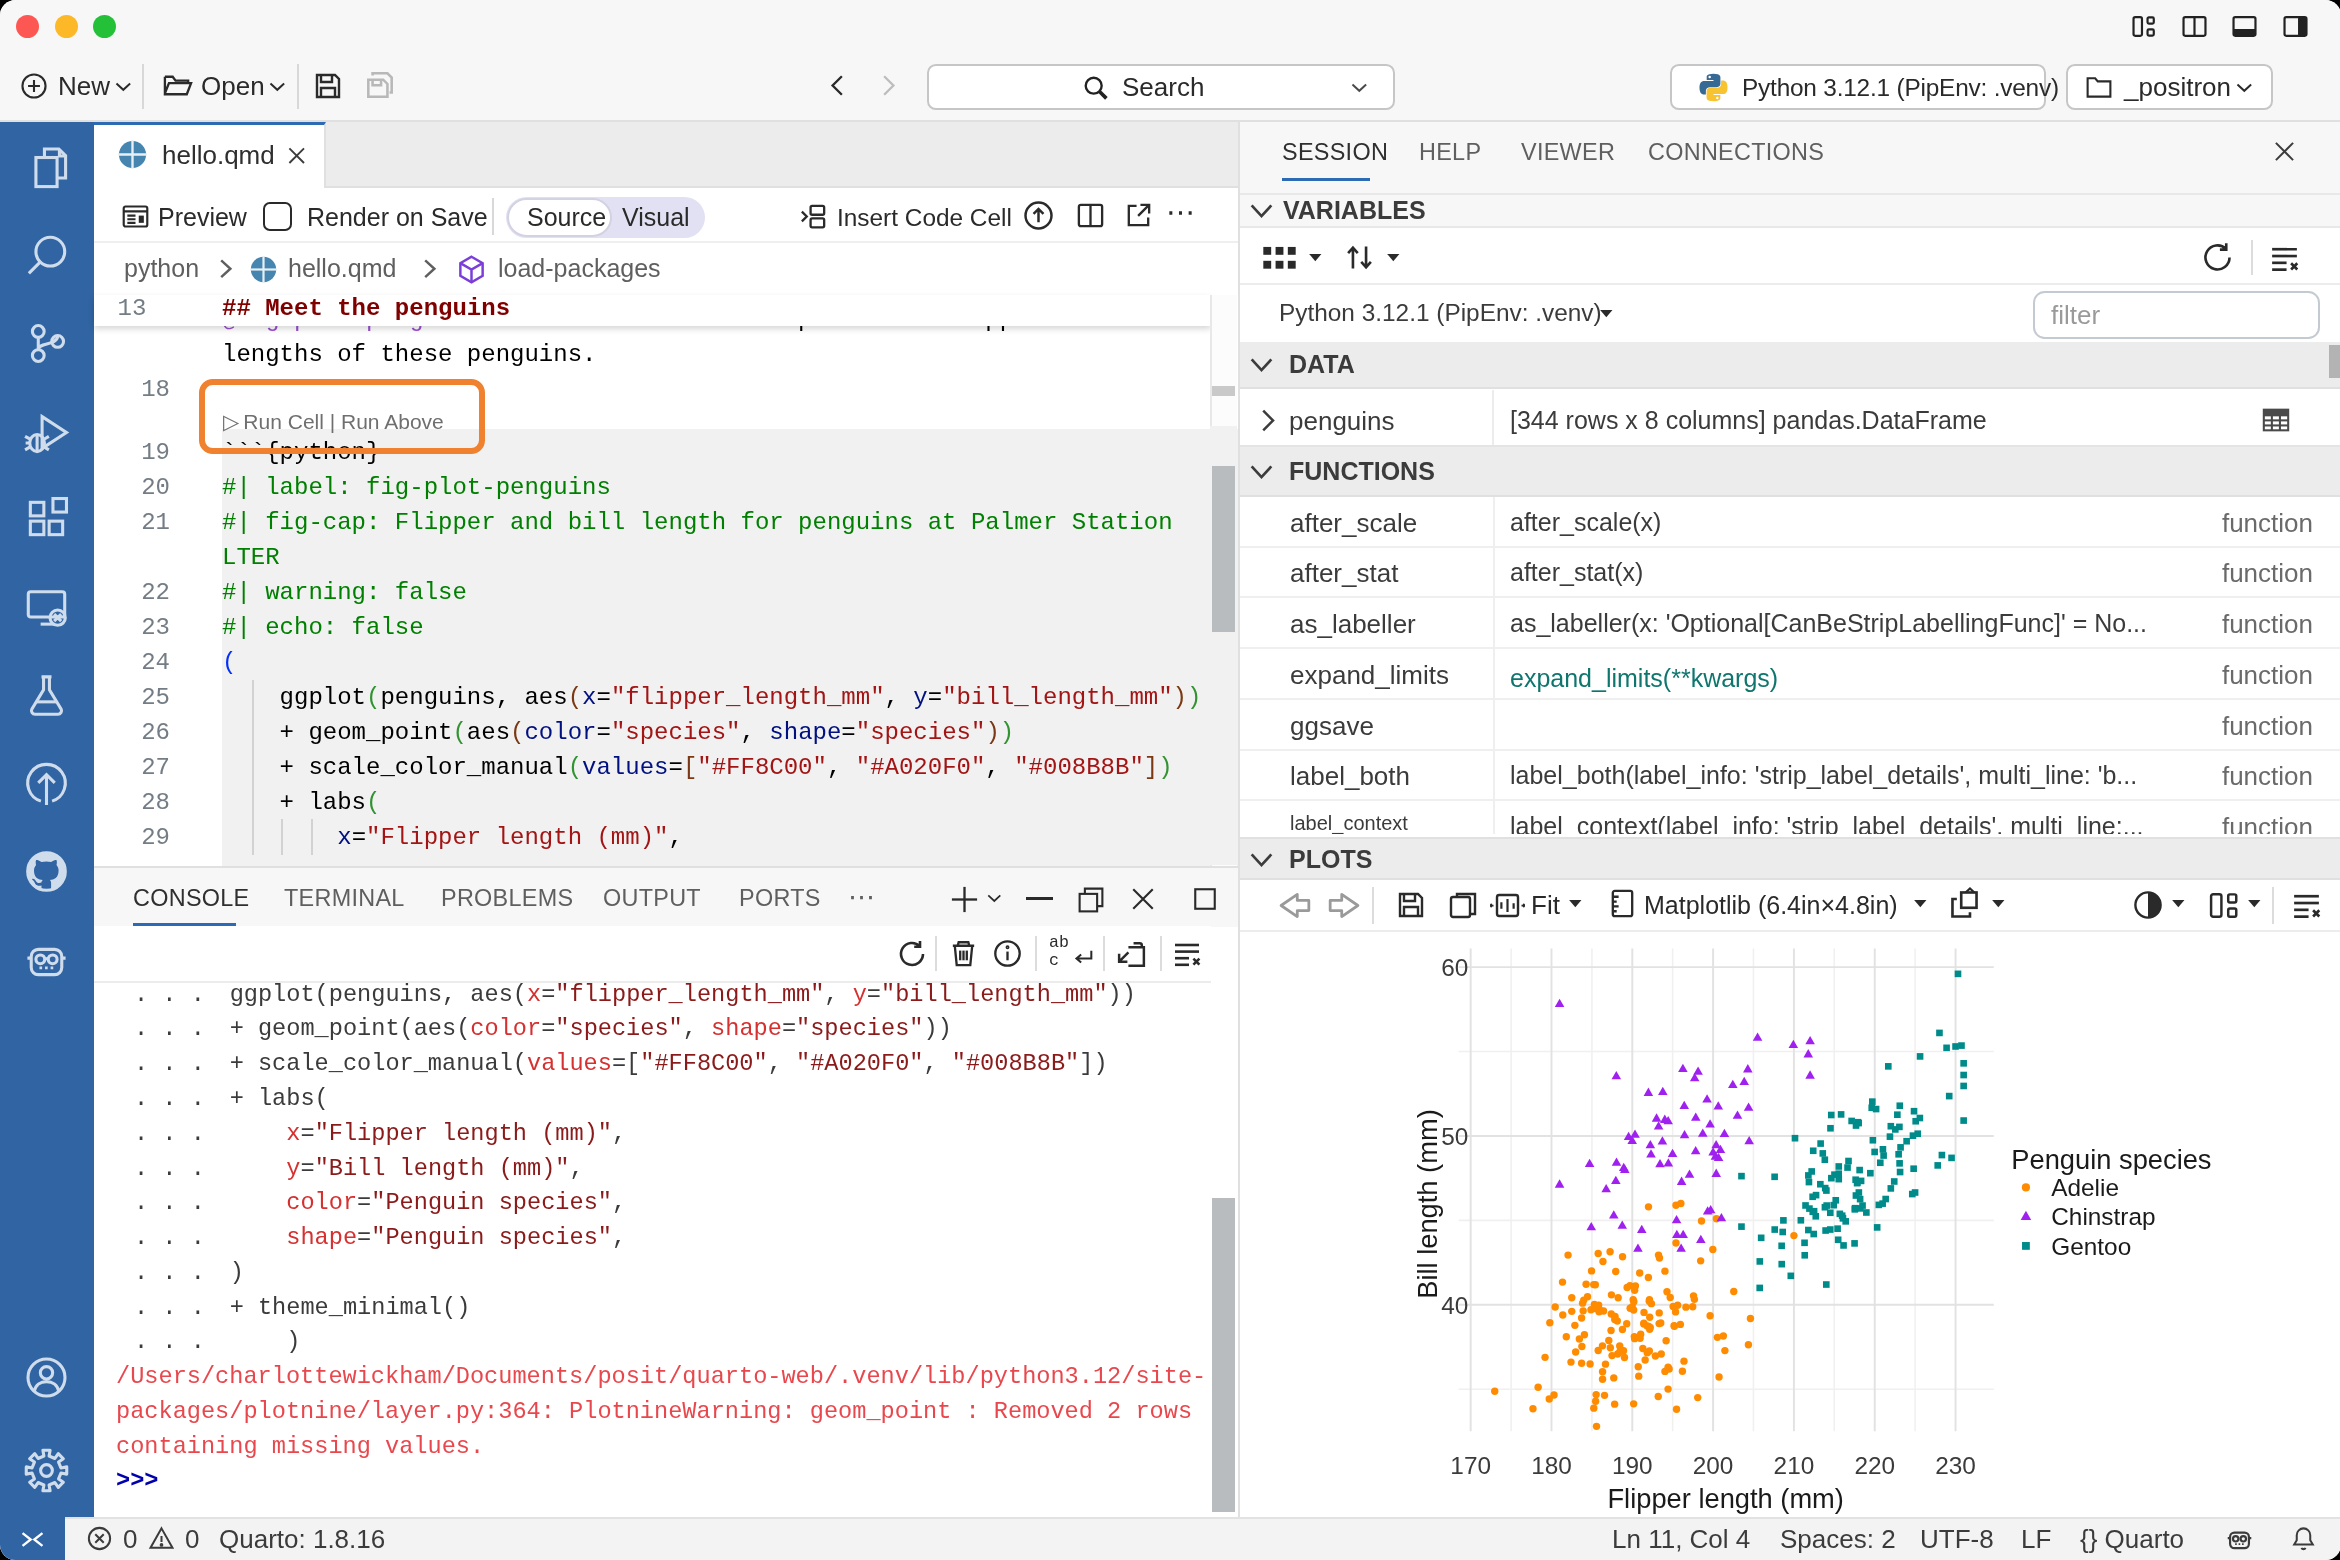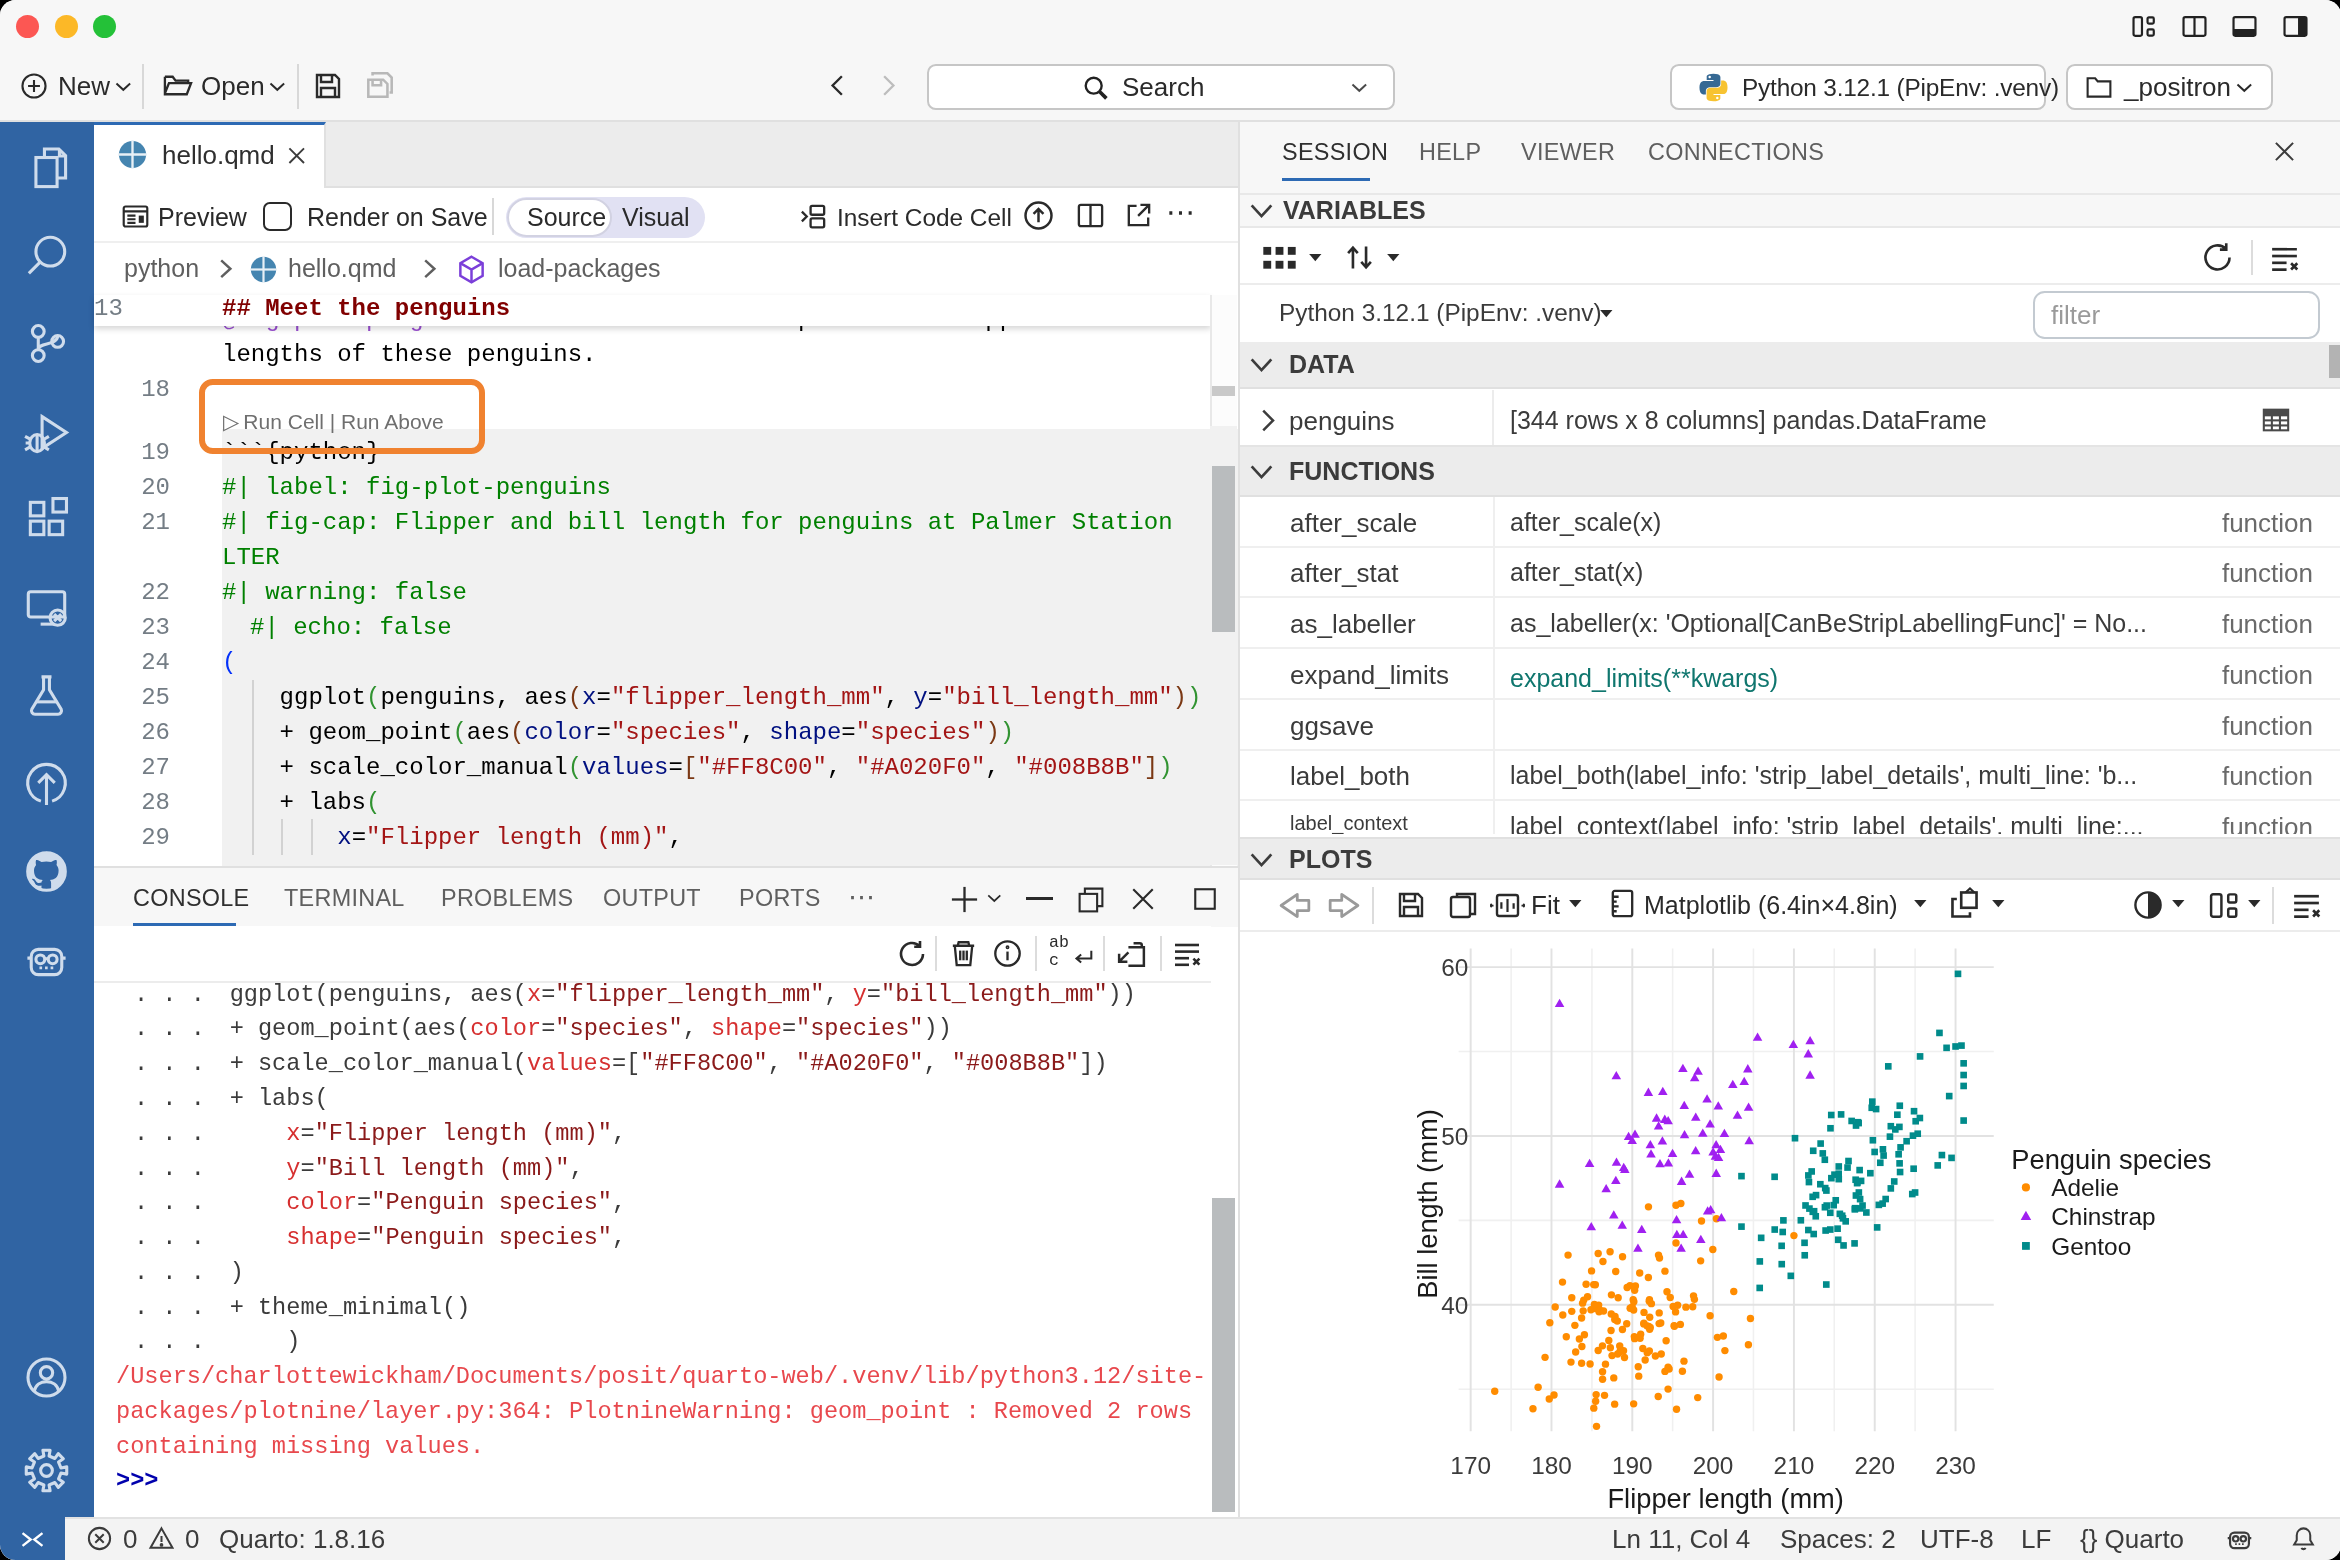--- a/index.html
+++ b/index.html
@@ -283,37 +283,37 @@
 <div class="abs mono" style="left:94px;top:435px;width:76px;height:35px;line-height:35px;font-size:24px;color:#747d85;text-align:right;">19</div>
 <div class="abs mono" style="left:222px;top:435px;height:35px;line-height:35px;font-size:24px;color:#000;white-space:pre;"><i style="color:#000000;font-style:normal;">```{python}</i></div>
 <div class="abs mono" style="left:94px;top:470px;width:76px;height:35px;line-height:35px;font-size:24px;color:#747d85;text-align:right;">20</div>
 <div class="abs mono" style="left:222px;top:470px;height:35px;line-height:35px;font-size:24px;color:#000;white-space:pre;"><i style="color:#008000;font-style:normal;">#| label: fig-plot-penguins</i></div>
 <div class="abs mono" style="left:94px;top:505px;width:76px;height:35px;line-height:35px;font-size:24px;color:#747d85;text-align:right;">21</div>
 <div class="abs mono" style="left:222px;top:505px;height:35px;line-height:35px;font-size:24px;color:#000;white-space:pre;"><i style="color:#008000;font-style:normal;">#| fig-cap: Flipper and bill length for penguins at Palmer Station</i></div>
 <div class="abs mono" style="left:222px;top:540px;height:35px;line-height:35px;font-size:24px;color:#000;white-space:pre;"><i style="color:#008000;font-style:normal;">LTER</i></div>
 <div class="abs mono" style="left:94px;top:575px;width:76px;height:35px;line-height:35px;font-size:24px;color:#747d85;text-align:right;">22</div>
 <div class="abs mono" style="left:222px;top:575px;height:35px;line-height:35px;font-size:24px;color:#000;white-space:pre;"><i style="color:#008000;font-style:normal;">#| warning: false</i></div>
 <div class="abs mono" style="left:94px;top:610px;width:76px;height:35px;line-height:35px;font-size:24px;color:#747d85;text-align:right;">23</div>
-<div class="abs mono" style="left:222px;top:610px;height:35px;line-height:35px;font-size:24px;color:#000;white-space:pre;margin-left:28px;"><i style="color:#008000;font-style:normal;">#| echo: false</i></div>
+<div class="abs mono" style="left:222px;top:610px;height:35px;line-height:35px;font-size:24px;color:#000;white-space:pre;"><i style="color:#008000;font-style:normal;">#| echo: false</i></div>
 <div class="abs mono" style="left:94px;top:645px;width:76px;height:35px;line-height:35px;font-size:24px;color:#747d85;text-align:right;">24</div>
 <div class="abs mono" style="left:222px;top:645px;height:35px;line-height:35px;font-size:24px;color:#000;white-space:pre;"><i style="color:#0431fa;font-style:normal;">(</i></div>
 <div class="abs mono" style="left:94px;top:680px;width:76px;height:35px;line-height:35px;font-size:24px;color:#747d85;text-align:right;">25</div>
 <div class="abs mono" style="left:222px;top:680px;height:35px;line-height:35px;font-size:24px;color:#000;white-space:pre;">    ggplot<i style="color:#319331;font-style:normal;">(</i>penguins, aes<i style="color:#7b3814;font-style:normal;">(</i><i style="color:#001080;font-style:normal;">x</i>=<i style="color:#a31515;font-style:normal;">"flipper_length_mm"</i>, <i style="color:#001080;font-style:normal;">y</i>=<i style="color:#a31515;font-style:normal;">"bill_length_mm"</i><i style="color:#7b3814;font-style:normal;">)</i><i style="color:#319331;font-style:normal;">)</i></div>
 <div class="abs mono" style="left:94px;top:715px;width:76px;height:35px;line-height:35px;font-size:24px;color:#747d85;text-align:right;">26</div>
 <div class="abs mono" style="left:222px;top:715px;height:35px;line-height:35px;font-size:24px;color:#000;white-space:pre;">    + geom_point<i style="color:#319331;font-style:normal;">(</i>aes<i style="color:#7b3814;font-style:normal;">(</i><i style="color:#001080;font-style:normal;">color</i>=<i style="color:#a31515;font-style:normal;">"species"</i>, <i style="color:#001080;font-style:normal;">shape</i>=<i style="color:#a31515;font-style:normal;">"species"</i><i style="color:#7b3814;font-style:normal;">)</i><i style="color:#319331;font-style:normal;">)</i></div>
 <div class="abs mono" style="left:94px;top:750px;width:76px;height:35px;line-height:35px;font-size:24px;color:#747d85;text-align:right;">27</div>
 <div class="abs mono" style="left:222px;top:750px;height:35px;line-height:35px;font-size:24px;color:#000;white-space:pre;">    + scale_color_manual<i style="color:#319331;font-style:normal;">(</i><i style="color:#001080;font-style:normal;">values</i>=<i style="color:#7b3814;font-style:normal;">[</i><i style="color:#a31515;font-style:normal;">"#FF8C00"</i>, <i style="color:#a31515;font-style:normal;">"#A020F0"</i>, <i style="color:#a31515;font-style:normal;">"#008B8B"</i><i style="color:#7b3814;font-style:normal;">]</i><i style="color:#319331;font-style:normal;">)</i></div>
 <div class="abs mono" style="left:94px;top:785px;width:76px;height:35px;line-height:35px;font-size:24px;color:#747d85;text-align:right;">28</div>
 <div class="abs mono" style="left:222px;top:785px;height:35px;line-height:35px;font-size:24px;color:#000;white-space:pre;">    + labs<i style="color:#319331;font-style:normal;">(</i></div>
 <div class="abs mono" style="left:94px;top:820px;width:76px;height:35px;line-height:35px;font-size:24px;color:#747d85;text-align:right;">29</div>
 <div class="abs mono" style="left:222px;top:820px;height:35px;line-height:35px;font-size:24px;color:#000;white-space:pre;">        <i style="color:#001080;font-style:normal;">x</i>=<i style="color:#a31515;font-style:normal;">"Flipper length (mm)"</i>,</div>
       </div>
     </div>
 <div class="abs" style="left:94px;top:295px;width:1117px;height:31px;background:#fff;box-shadow:0 2.9px 5.9px rgba(0,0,0,0.16);"></div>
-<div class="abs mono" style="left:94px;top:293px;width:76px;height:31px;line-height:31px;font-size:24px;color:#747d85;text-align:left;">13</div>
+<div class="abs mono" style="left:94px;top:293px;width:76px;height:31px;line-height:31px;font-size:24px;color:#747d85;text-align:center;">13</div>
 <div class="abs mono" style="left:222px;top:293px;height:31px;line-height:31px;font-size:24px;color:#800000;font-weight:bold;white-space:pre;">## Meet the penguins</div>
 <div class="abs" style="left:1210px;top:295px;width:27px;height:571px;background:#fcfcfc;border-left:2px solid #e8e8e8;"></div>
 <div class="abs" style="left:1210px;top:426px;width:27px;height:439px;background:#f1f1f1;"></div>
 <div class="abs" style="left:1212px;top:386px;width:23.4px;height:9.8px;background:#c9c9c9;"></div>
 <div class="abs" style="left:1212px;top:466px;width:23.4px;height:166px;background:#b9bcbe;"></div>
 <div class="abs" style="left:199px;top:379px;width:286px;height:75px;border:6.8px solid #f0822f;border-radius:13.7px;"></div>
 <div class="abs" style="left:94px;top:866px;width:1144px;height:651px;background:#fff;"></div>
 <div class="abs" style="left:94px;top:868px;width:1144px;height:59px;background:#f7f7f7;"></div>
 <div class="abs" style="left:94px;top:866px;width:1144px;height:2px;background:#e0e0e0;"></div>
 <div class="abs" style="left:133px;top:885px;font-size:23.4px;letter-spacing:0.3px;color:#2f2f2f;">CONSOLE</div>

